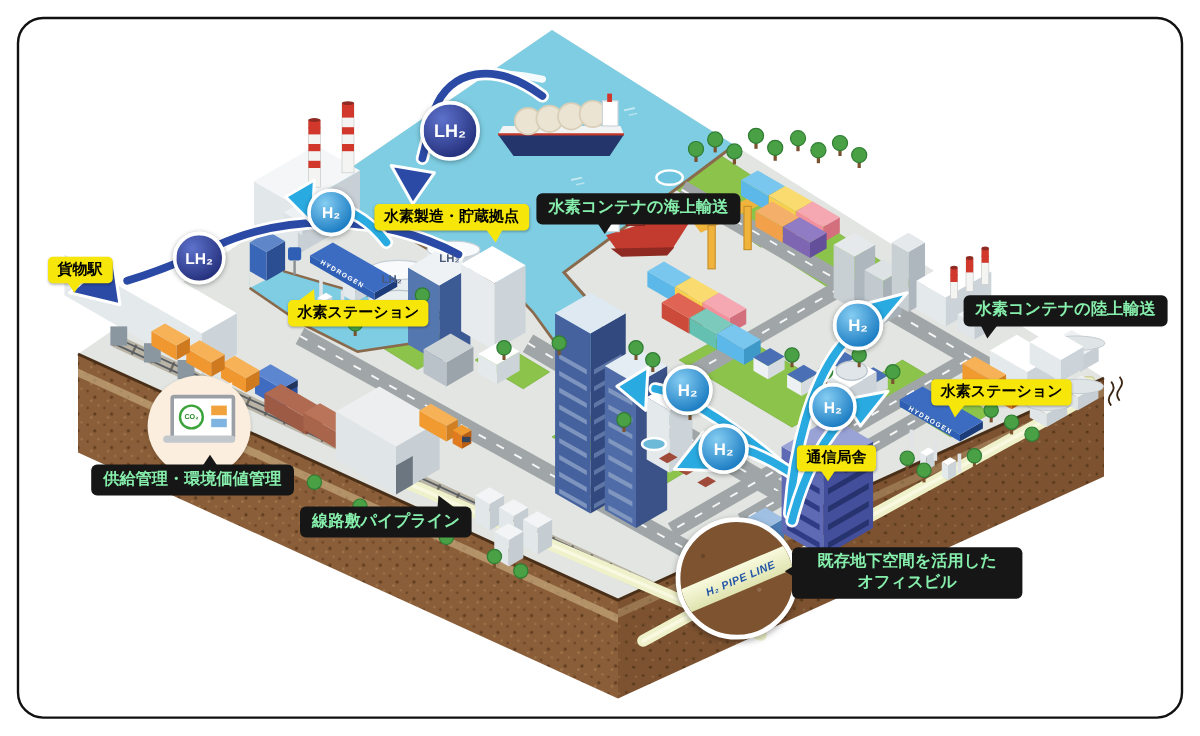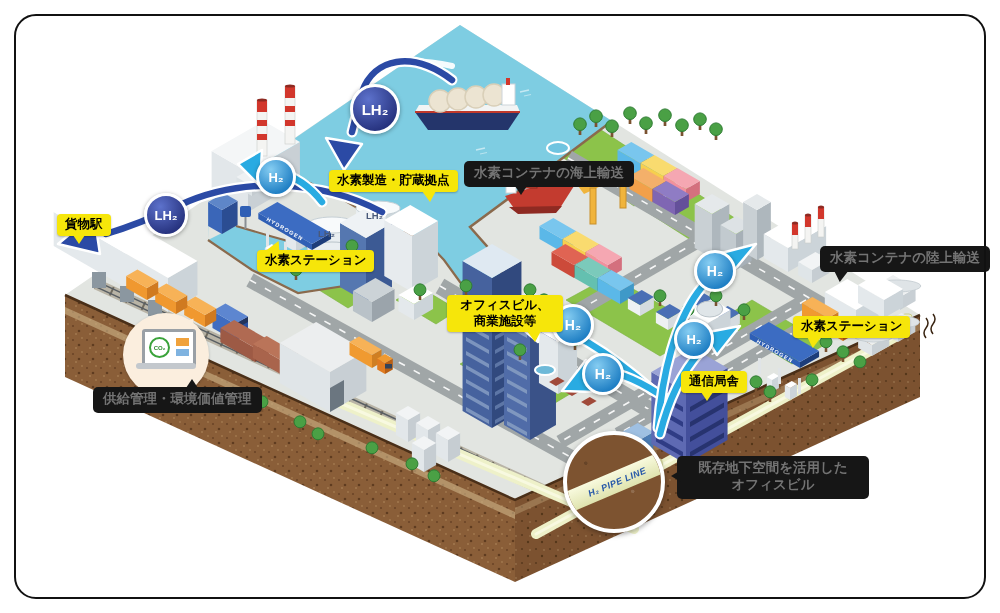--- a/index.html
+++ b/index.html
@@ -1,22 +1,22 @@
 <!DOCTYPE html>
 <html><head>
 <meta charset="utf-8">
 <style>
   html,body{margin:0;padding:0;background:#fff;}
   #canvas{position:relative;width:1000px;height:613px;background:#fff;overflow:hidden;
           font-family:"Liberation Sans",sans-serif;}
   #frame{position:absolute;inset:14px;border:2px solid #111;border-radius:22px;pointer-events:none;z-index:40;}
   #scene{position:absolute;inset:0;z-index:1;}
   
-  .callout{position:absolute;font-weight:bold;z-index:30;line-height:1.25;margin-left:17px;}
-  .c-black{--bg:#161616;background:var(--bg);color:#737373;border-radius:5px;padding:4px 10px 5px;font-size:13.5px;white-space:nowrap;}
+  .callout{position:absolute;font-weight:bold;z-index:30;line-height:1.25;}
+  .c-black{--bg:#161616;background:var(--bg);color:#86efac;border-radius:5px;padding:4px 10px 5px;font-size:13.5px;white-space:nowrap;}
   .c-yellow{--bg:#f6e60a;background:var(--bg);color:#000;border-radius:4px;padding:3px 8px;font-size:12.5px;white-space:nowrap;box-shadow:0 1px 2px rgba(0,0,0,.25);}
   .two-line{white-space:normal;text-align:center;}
   .callout::after{content:"";position:absolute;width:0;height:0;border:0 solid transparent;}
   .tail-b::after{top:98%;left:30%;border-width:9px 6px 0 6px;border-top-color:var(--bg);}
   .tail-bl::after{top:96%;left:12px;border-width:11px 4px 0 10px;border-top-color:var(--bg);transform:skewX(-22deg);}
   .tail-br::after{top:96%;right:20px;border-width:11px 10px 0 4px;border-top-color:var(--bg);transform:skewX(20deg);}
   .tail-t::after{bottom:98%;left:55%;border-width:0 6px 9px 6px;border-bottom-color:var(--bg);}
   .tail-tl::after{bottom:96%;left:10px;border-width:0 4px 10px 10px;border-bottom-color:var(--bg);transform:skewX(-18deg);}
   .tail-tr::after{bottom:96%;right:16px;border-width:0 10px 10px 4px;border-bottom-color:var(--bg);transform:skewX(18deg);}
   .tail-l::after{right:98%;top:32%;border-width:6px 10px 6px 0;border-right-color:var(--bg);}
@@ -621,26 +621,23 @@
         <polygon points="740,326 717,355 703,333" fill="#29abe2" stroke="#ffffff" stroke-width="2.5" stroke-linejoin="round"></polygon>
       </g>
     </svg>
 
   <div class="callout c-yellow tail-b" style="left:40px;top:214px">貨物駅</div>
   <div class="callout c-yellow tail-br" style="left:312px;top:170px">水素製造・貯蔵拠点</div>
   <div class="callout c-yellow tail-tl" style="left:240px;top:250px">水素ステーション</div>
   <div class="callout c-black tail-b" style="left:447px;top:161px">水素コンテナの海上輸送</div>
   <div class="callout c-black tail-bl" style="left:803px;top:246px">水素コンテナの陸上輸送</div>
   <div class="callout c-yellow tail-bl" style="left:776px;top:316px">水素ステーション</div>
-  <div class="callout c-yellow two-line tail-br" style="left:430px;top:295px;width:100px">
-    <span>オフィスビル、</span><br>
-    <span>商業施設等</span>
-  </div>
   <div class="callout c-yellow tail-b" style="left:664px;top:371px">通信局舎</div>
   <div class="callout c-black tail-t" style="left:76px;top:387px">供給管理・環境価値管理</div>
+  <div class="callout c-black tail-tr" style="left:250px;top:422px">線路敷パイプライン</div>
   <div class="callout c-black two-line tail-l" style="left:660px;top:456px;width:172px">
     <span>既存地下空間を活用した</span><br>
     <span>オフィスビル</span>
   </div>
 
   <div class="badge badge-lh2" style="left:350px;top:84px;width:44px;height:44px;font-size:15px">LH₂</div>
   <div class="badge badge-h2" style="left:256px;top:157px;width:34px;height:34px;font-size:13px">H₂</div>
   <div class="badge badge-lh2" style="left:144px;top:193px;width:38px;height:38px;font-size:13px">LH₂</div>
   <div class="badge badge-h2" style="left:552px;top:304px;width:36px;height:36px;font-size:14px">H₂</div>
   <div class="badge badge-h2" style="left:582px;top:353px;width:36px;height:36px;font-size:14px">H₂</div>

